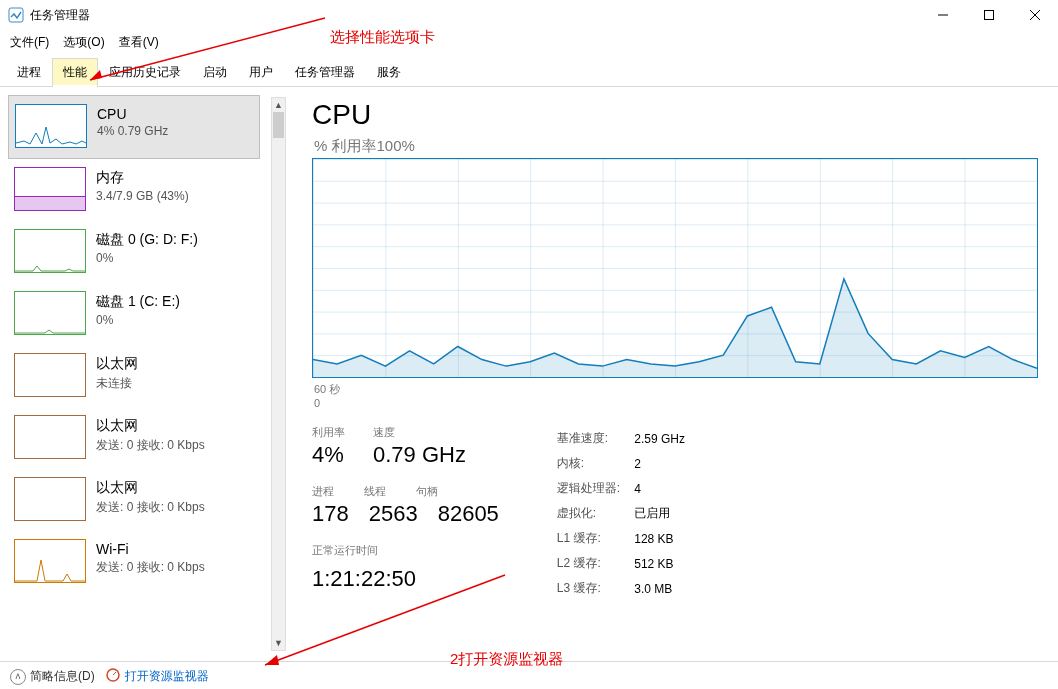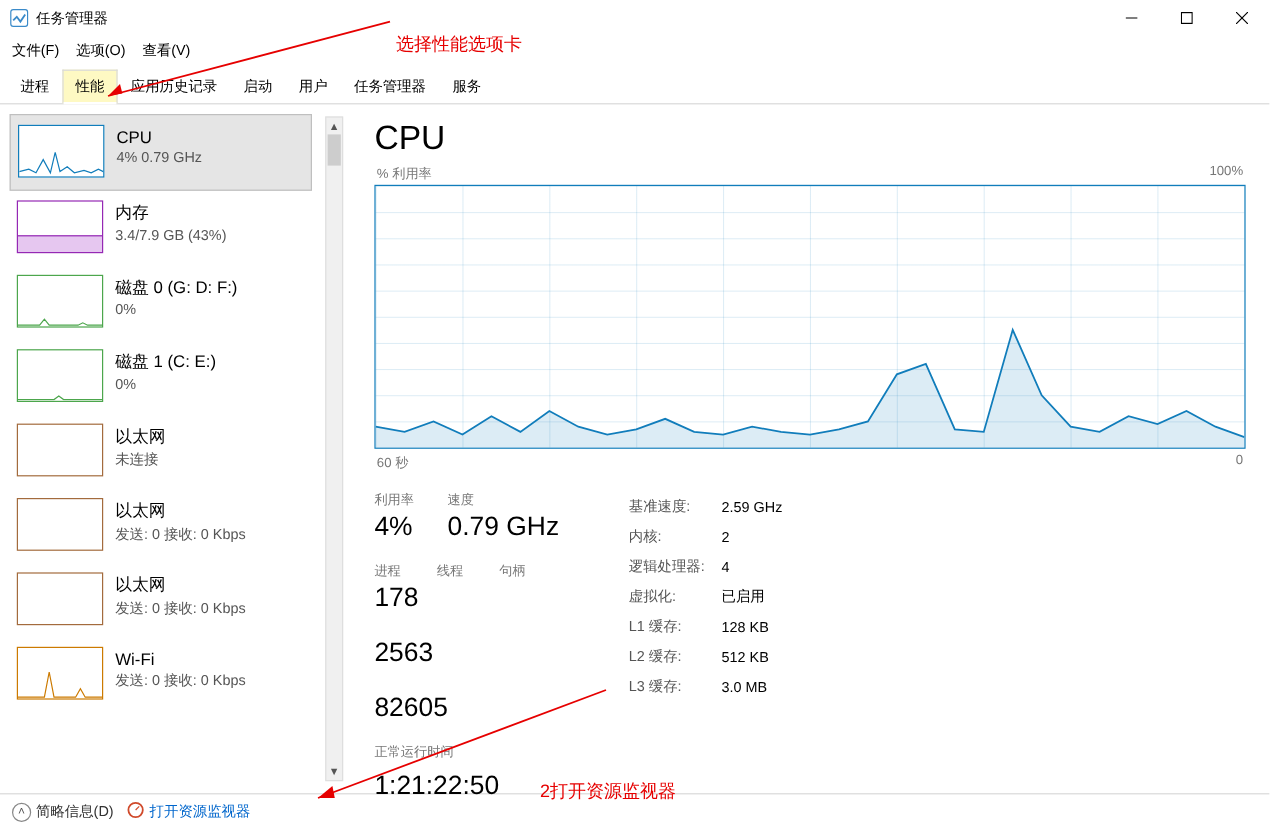--- a/index.html
+++ b/index.html
@@ -43,33 +43,33 @@
 .mini.wifi { border-color: #cc7a00; }
 .side-text .name { font-size: 14px; color: #000; margin-top:2px;}
 .side-text .sub { font-size: 12px; color: #555; margin-top: 2px; }
 
 
 .main { flex: 1; padding: 12px 20px 0 24px; position: relative; }
 .main-header { display: flex; align-items: baseline; justify-content: space-between; }
 .main-header h1 { font-size: 28px; font-weight: 400; }
 .main-header .model { font-size: 14px; color: #555; }
 
-.chart-labels { display: flex; justify-content: space-between; font-size: 11px; color: #777; margin-top: 6px; padding: 0 2px; }
+.chart-labels { display: flex; font-size: 15px; color: #777; margin-top: 6px; padding: 0 2px; }
 .chart { border: 1px solid #117dbb; height: 220px; margin-top: 2px; position: relative; background:
   linear-gradient(to right, rgba(17,125,187,0.15) 1px, transparent 1px) 0 0 / 10% 100%,
   linear-gradient(to bottom, rgba(17,125,187,0.15) 1px, transparent 1px) 0 0 / 100% 10%; }
 .chart svg { position: absolute; left: 0; right: 0; bottom: 0; width: 100%; height: 100%; }
-.chart-bottom-labels { display: flex; justify-content: space-between; font-size: 11px; color: #777; margin-top: 4px; padding: 0 2px; }
+.chart-bottom-labels { display: flex; justify-content: space-between; font-size: 11px; color: #777; margin-top: 4px; padding: 0 2px; flex-direction: column; }
 
 .stats { display: flex; margin-top: 16px; gap: 56px; }
 .stats-left .row1 { display: flex; gap: 28px; }
 .stat-label { font-size: 11px; color: #777; }
 .stat-value { font-size: 22px; margin-top: 2px; }
 .stats-left .row2-labels { display: flex; gap: 30px; margin-top: 16px; font-size: 11px; color: #777; }
-.stats-left .row2-values { display: flex; gap: 20px; margin-top: 2px; flex-direction: column; }
+.stats-left .row2-values { display: flex; gap: 20px; margin-top: 2px; }
 .stats-left .row2-values > div { font-size: 22px; }
 .uptime-label { font-size: 11px; color: #777; margin-top: 16px;}
 .uptime-value { font-size: 22px; margin-top: 8px;}
 
 .stats-right { font-size: 12px; }
 .stats-right table td { padding: 3px 12px 3px 0; }
 .stats-right table td:first-child { color: #555; }
 
 
 .footer { height: 30px; border-top: 1px solid #d9d9d9; display: flex; align-items: center; padding: 0 10px; gap: 10px; font-size: 12px; }

